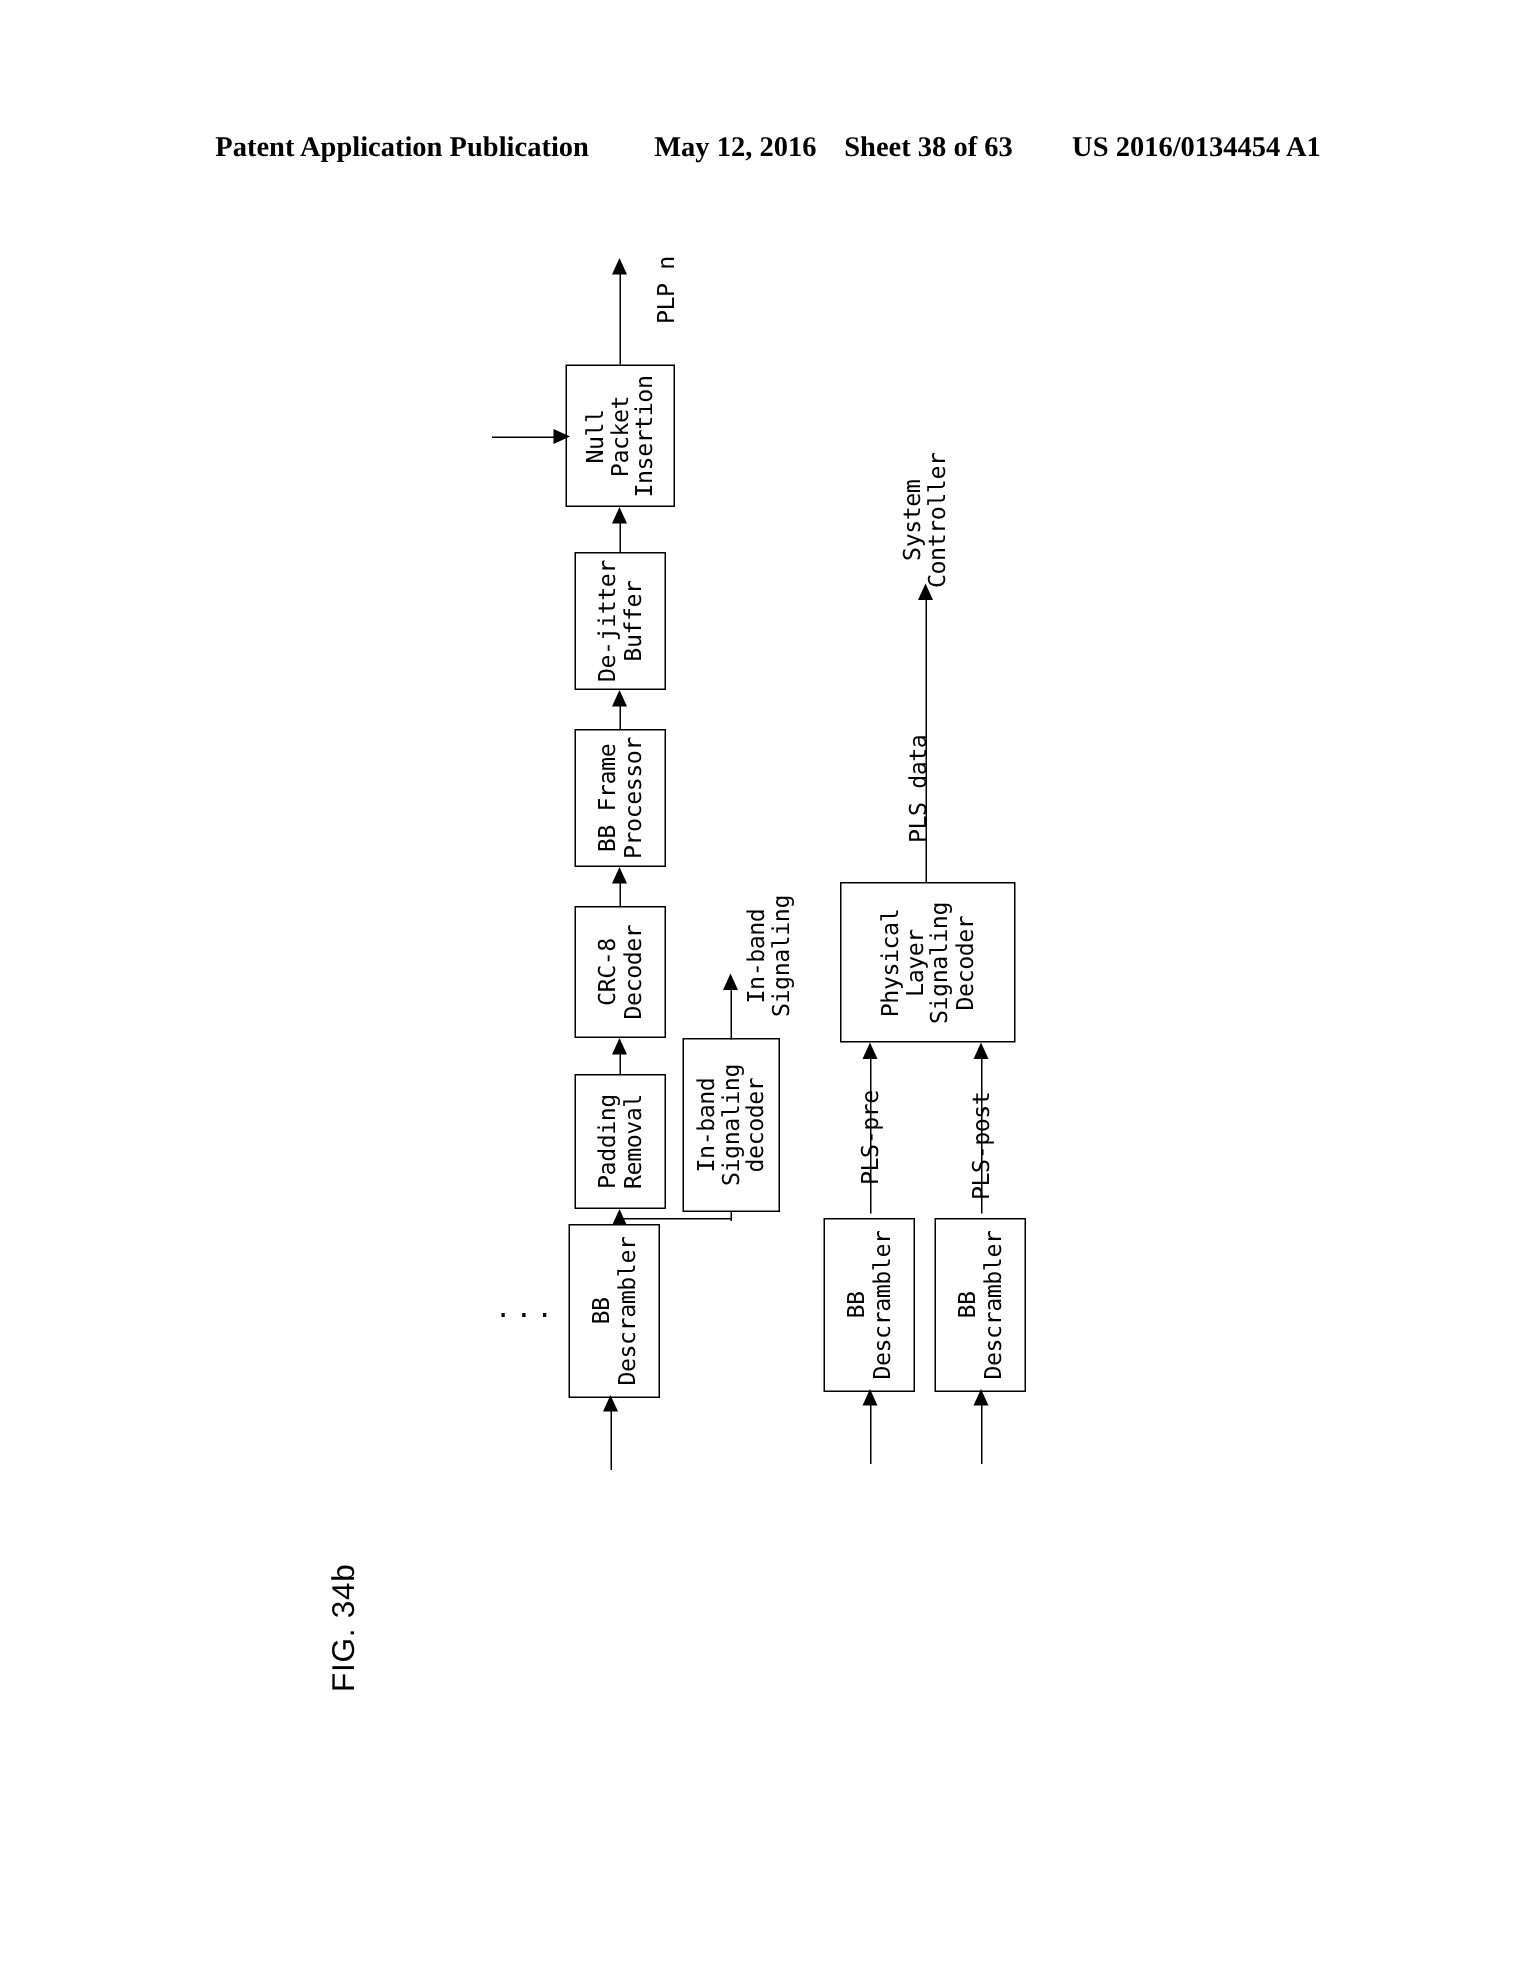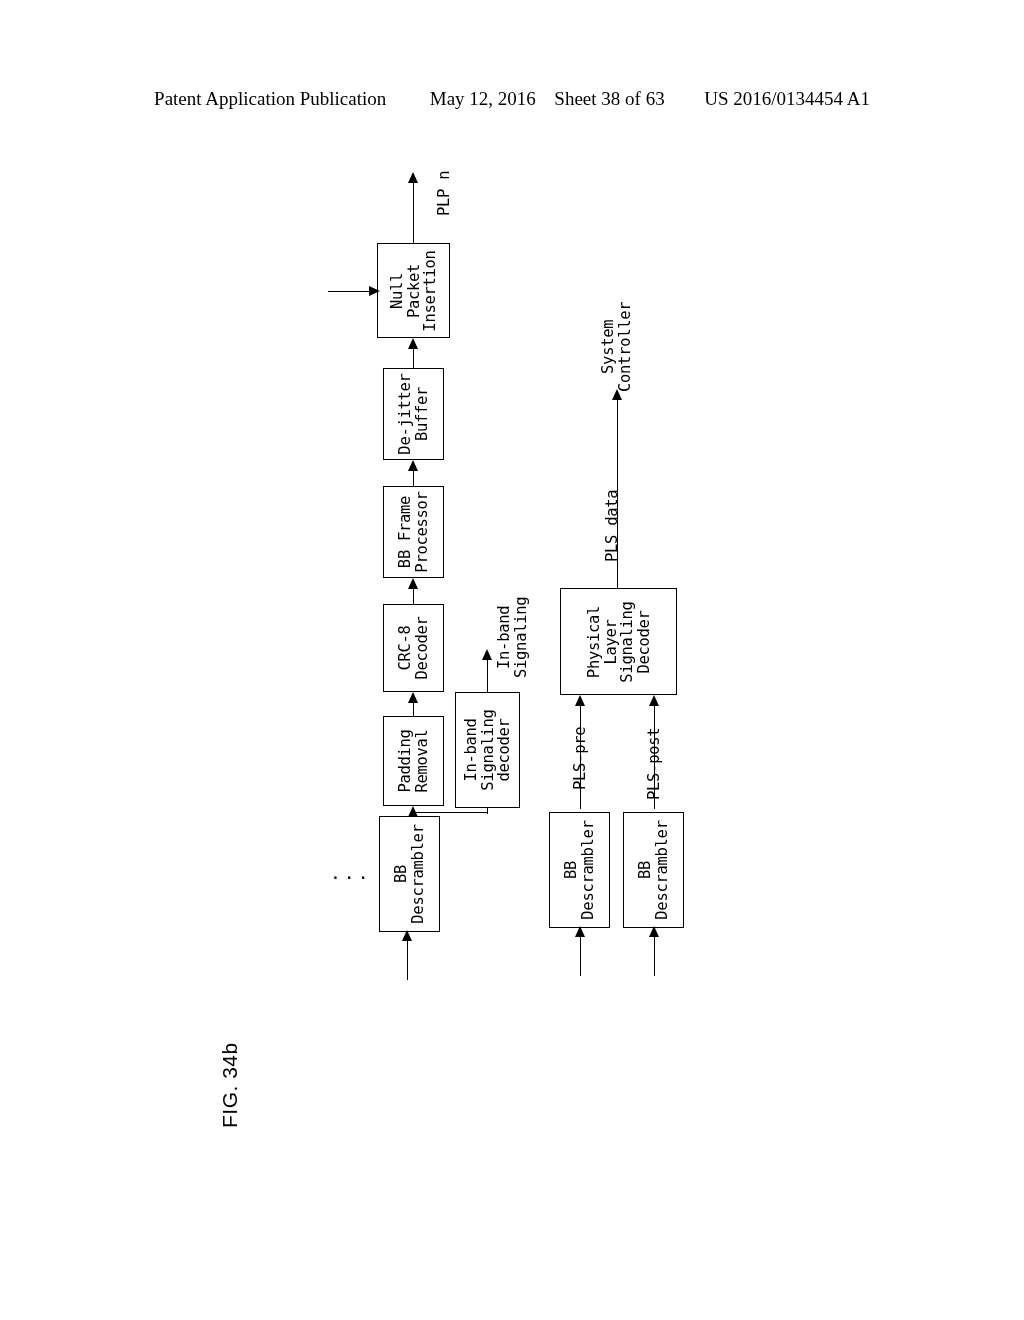--- a/index.html
+++ b/index.html
@@ -17,21 +17,21 @@
   }
 
   
   #page-header {
     position: absolute;
     top: 88px;
     left: 0;
     width: 1024px;
     text-align: center;
     font-family: "Liberation Serif", serif;
-    font-weight: normal;
+    font-weight: bold;
     font-size: 19px;
     color: #000;
     white-space: nowrap;
   }
   #page-header .hdr-seg { display: inline-block; }
   #page-header .gap-lg { display: inline-block; width: 34px; }
   #page-header .gap-sm { display: inline-block; width: 9px; }
   #page-header .gap-md { display: inline-block; width: 30px; }
 
   

